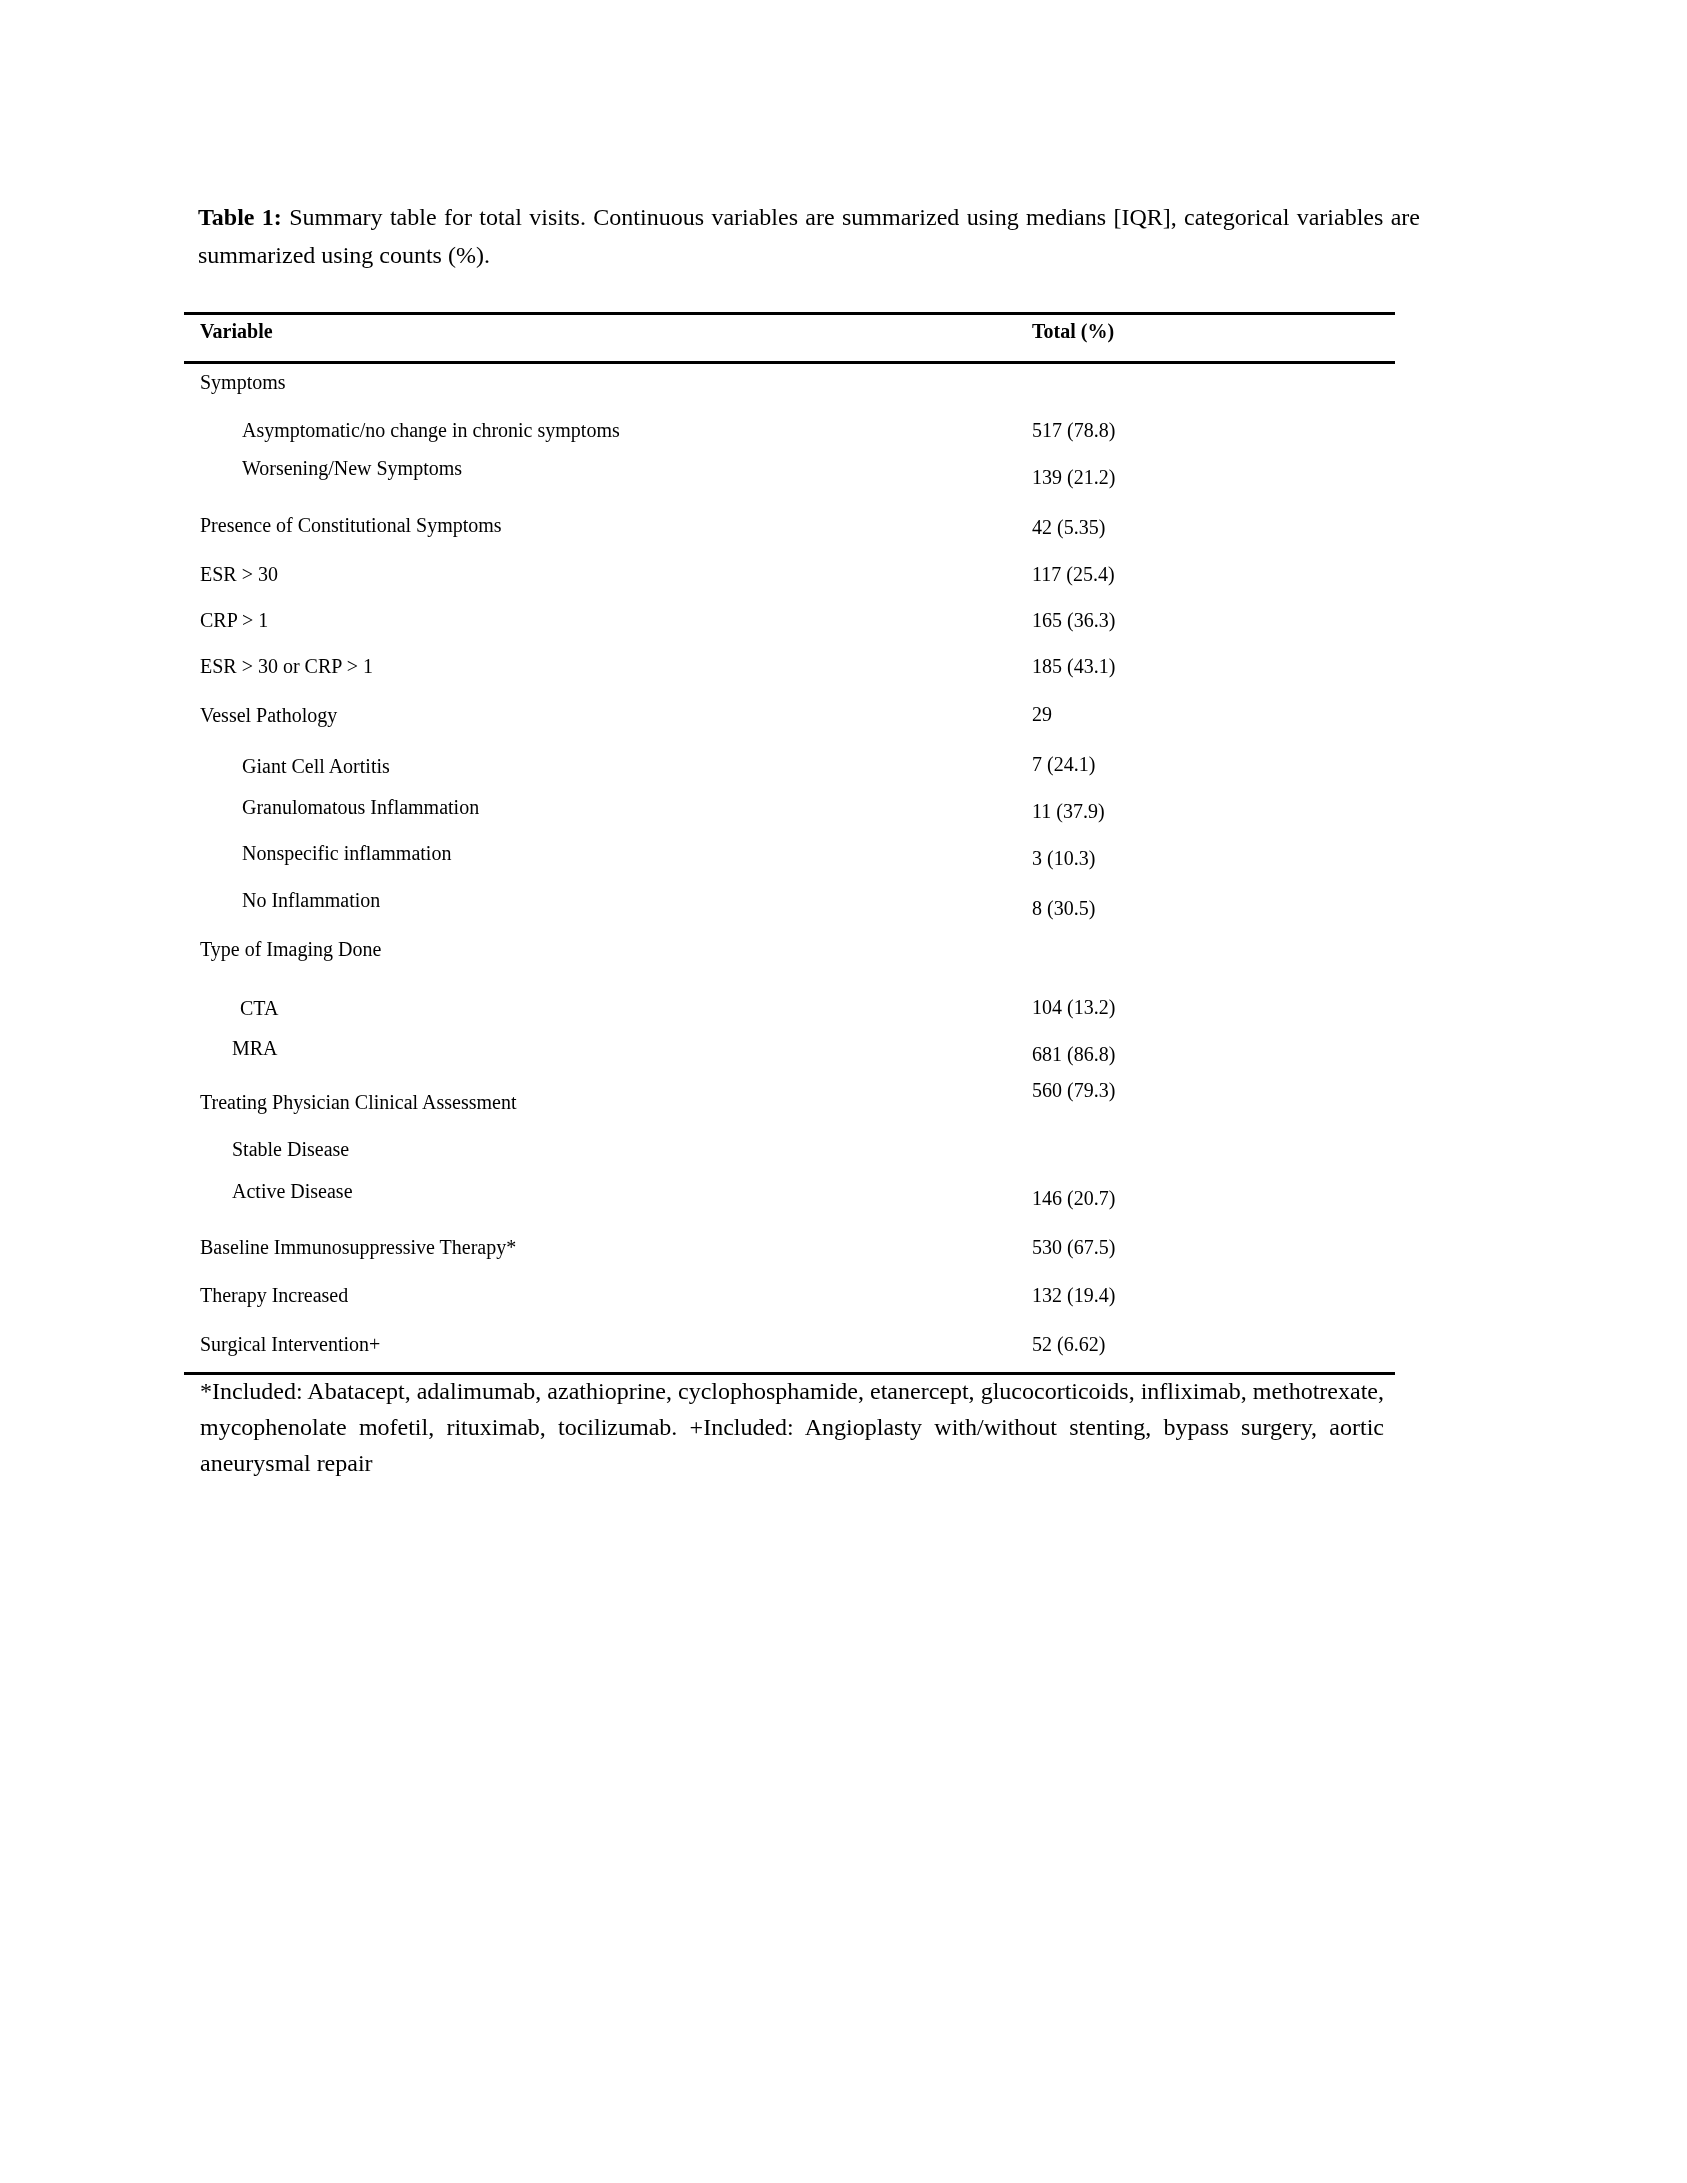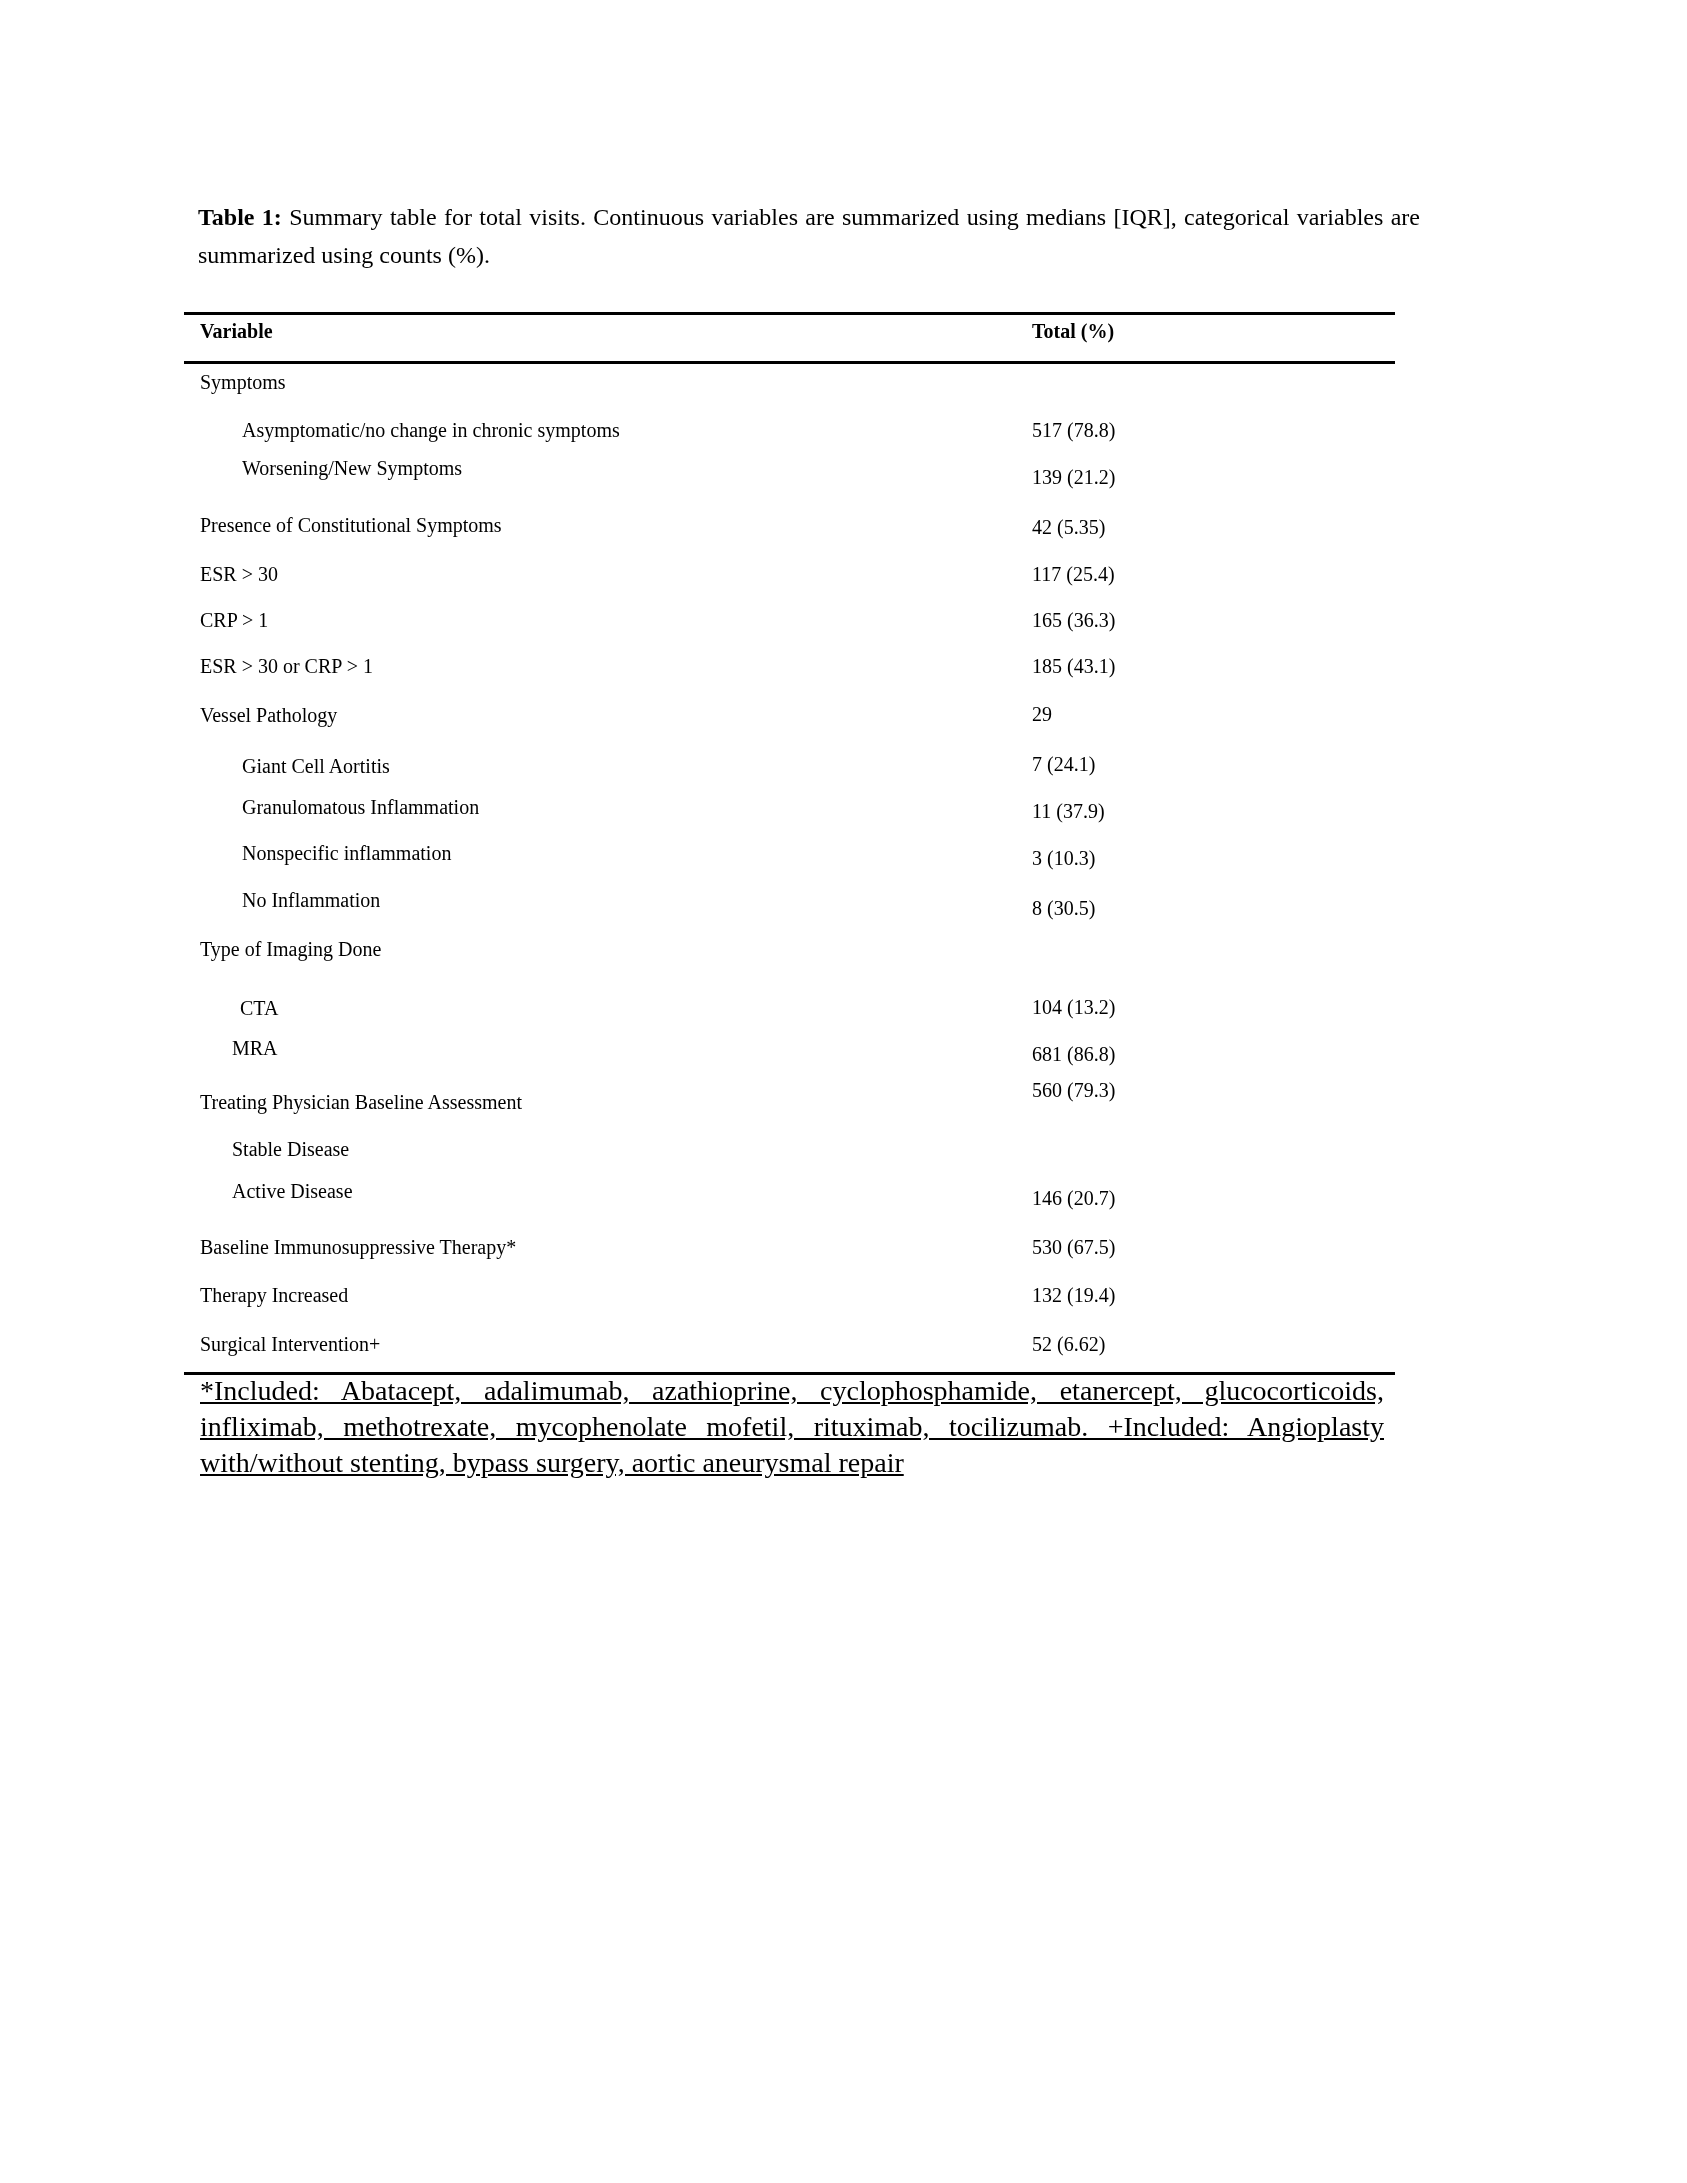--- a/index.html
+++ b/index.html
@@ -4,22 +4,22 @@
 <style>
   html, body { margin: 0; padding: 0; background: #ffffff; }
   body { width: 1687px; height: 2183px; position: relative; overflow: hidden;
          font-family: "Liberation Serif", "DejaVu Serif", serif; color: #000; }
   .abs { position: absolute; white-space: nowrap; line-height: 1; font-size: 20px; }
   .caption { position: absolute; left: 198px; width: 1222px; font-size: 24px; line-height: 38px;
              text-align: justify; text-align-last: left; top: 198px; }
   .caption b { font-weight: bold; }
   .rule { position: absolute; left: 184px; width: 1211px; height: 2.5px; background: #000; }
   .hdr { font-weight: bold; }
-  .footnote { position: absolute; left: 200px; width: 1184px; font-size: 28px; line-height: 36px;
-              text-align: justify; text-align-last: left; top: 1373px; text-decoration: underline; }
+  .footnote { position: absolute; left: 200px; width: 1184px; font-size: 24px; line-height: 36px;
+              text-align: justify; text-align-last: left; top: 1373px; }
 </style>
 </head>
 <body>
 
 <div class="caption"><b>Table 1:</b><span> Summary table for total visits. Continuous variables are summarized using medians [IQR], categorical variables are summarized using counts (%).</span></div>
 
 <div class="rule" style="top:312px"></div>
 <div class="abs hdr" style="left:200px; top:321px;">Variable</div>
 <div class="abs hdr" style="left:1032px; top:321px;">Total (%)</div>
 <div class="rule" style="top:361px"></div>
@@ -48,21 +48,21 @@
     <div class="abs" style="left: 242px; top: 843px;">Nonspecific inflammation</div>
     <div class="abs" style="left: 1032px; top: 848px;">3 (10.3)</div>
     <div class="abs" style="left: 242px; top: 890px;">No Inflammation</div>
     <div class="abs" style="left: 1032px; top: 898px;">8 (30.5)</div>
     <div class="abs" style="left: 200px; top: 939px;">Type of Imaging Done</div>
     <div class="abs" style="left: 1032px; top: 939px;"></div>
     <div class="abs" style="left: 240px; top: 998px;">CTA</div>
     <div class="abs" style="left: 1032px; top: 997px;">104 (13.2)</div>
     <div class="abs" style="left: 232px; top: 1038px;">MRA</div>
     <div class="abs" style="left: 1032px; top: 1044px;">681 (86.8)</div>
-    <div class="abs" style="left: 200px; top: 1092px;">Treating Physician Baseline Assessment</div>
+    <div class="abs" style="left: 200px; top: 1092px;">Treating Physician Clinical Assessment</div>
     <div class="abs" style="left: 1032px; top: 1092px;"></div>
     <div class="abs" style="left: 232px; top: 1139px;">Stable Disease</div>
     <div class="abs" style="left: 1032px; top: 1080px;">560 (79.3)</div>
     <div class="abs" style="left: 232px; top: 1181px;">Active Disease</div>
     <div class="abs" style="left: 1032px; top: 1188px;">146 (20.7)</div>
     <div class="abs" style="left: 200px; top: 1237px;">Baseline Immunosuppressive Therapy*</div>
     <div class="abs" style="left: 1032px; top: 1237px;">530 (67.5)</div>
     <div class="abs" style="left: 200px; top: 1285px;">Therapy Increased</div>
     <div class="abs" style="left: 1032px; top: 1285px;">132 (19.4)</div>
     <div class="abs" style="left: 200px; top: 1334px;">Surgical Intervention+</div>

